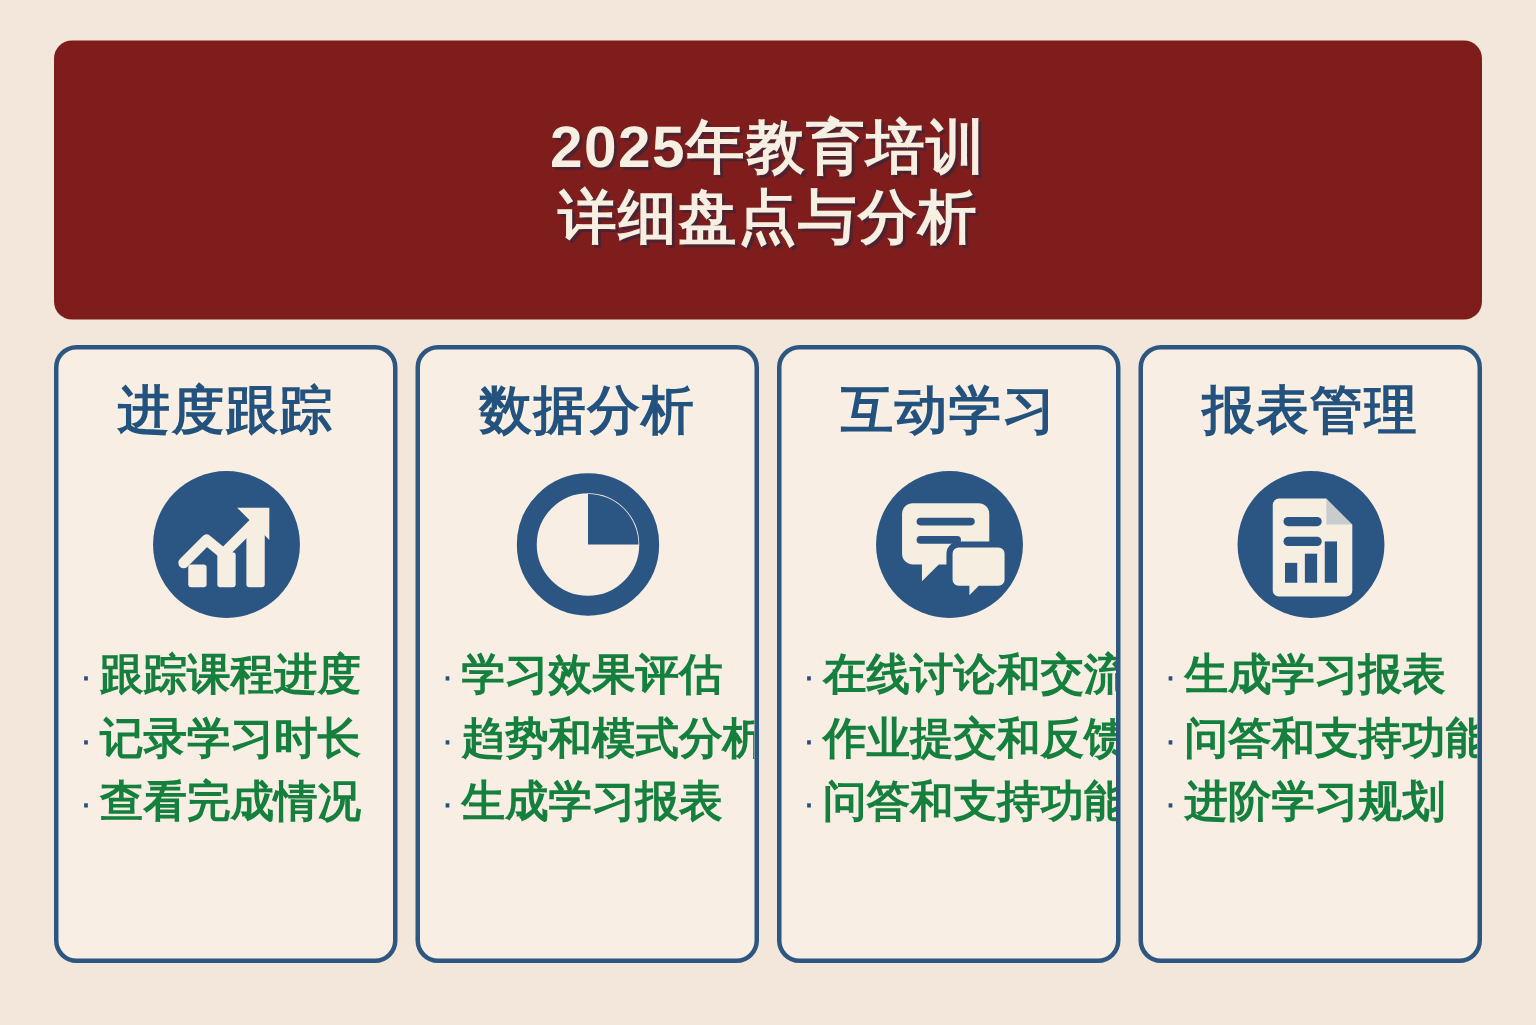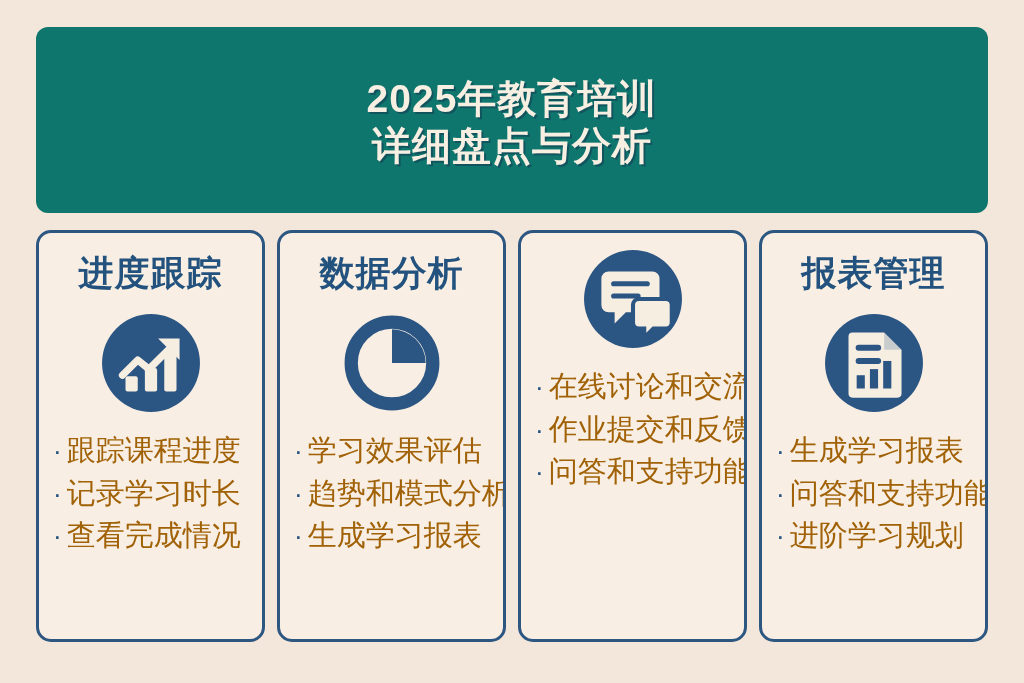--- a/index.html
+++ b/index.html
@@ -13,21 +13,21 @@
     background:#f2e7da;
     position:relative;
     overflow:hidden;
   }
 
   
   #banner {
     position:absolute;
     left:36px; top:27px;
     width:952px; height:186px;
-    background:#0f766e;
+    background:#7f1d1d;
     border-radius:12px;
     display:flex; flex-direction:column;
     align-items:center; justify-content:center;
     padding-top:4px;
   }
   #banner .tline {
     color:#f6efe2;
     font-size:39px;
     font-weight:bold;
     line-height:1.21;
@@ -89,23 +89,23 @@
     margin-bottom:9px;
   }
   .bullet .dot {
     color:#23527e;
     font-size:26px;
     line-height:1;
     margin-right:5px;
     flex:none;
   }
   .bullet .btext {
-    color:#a16207;
+    color:#15803d;
     font-size:29px;
-    font-weight:400;
+    font-weight:700;
     line-height:1.16;
     white-space:nowrap;
   }
 </style>
 </head>
 <body>
 
 <div id="banner">
   <div class="tline">2025年教育培训</div>
   <div class="tline">详细盘点与分析</div>
@@ -161,20 +161,21 @@
         <span class="btext">趋势和模式分析</span>
       </div>
       <div class="bullet">
         <span class="dot">·</span>
         <span class="btext">生成学习报表</span>
       </div>
     </div>
   </div>
 
   <div class="card">
+    <div class="card-title">互动学习</div>
     <div class="icon-wrap">
       <svg viewBox="0 0 100 100" aria-hidden="true">
         <circle cx="50" cy="50" r="48" fill="#2b5583"></circle>
         <path d="M26 23 h43 a7 7 0 0 1 7 7 v26 a7 7 0 0 1 -7 7 h-26 l-11 11 v-11 h-6 a7 7 0 0 1 -7 -7 v-26 a7 7 0 0 1 7 -7 z" fill="#f7eee2"></path>
         <g stroke="#2b5583" stroke-width="5" stroke-linecap="round">
           <line x1="31" y1="35" x2="64" y2="35"></line>
           <line x1="31" y1="47" x2="55" y2="47"></line>
         </g>
         <path d="M56 50 h26 a6 6 0 0 1 6 6 v17 a6 6 0 0 1 -6 6 h-12 l-9 9 v-9 h-5 a6 6 0 0 1 -6 -6 v-17 a6 6 0 0 1 6 -6 z" fill="#f7eee2" stroke="#2b5583" stroke-width="4"></path>
       </svg>

